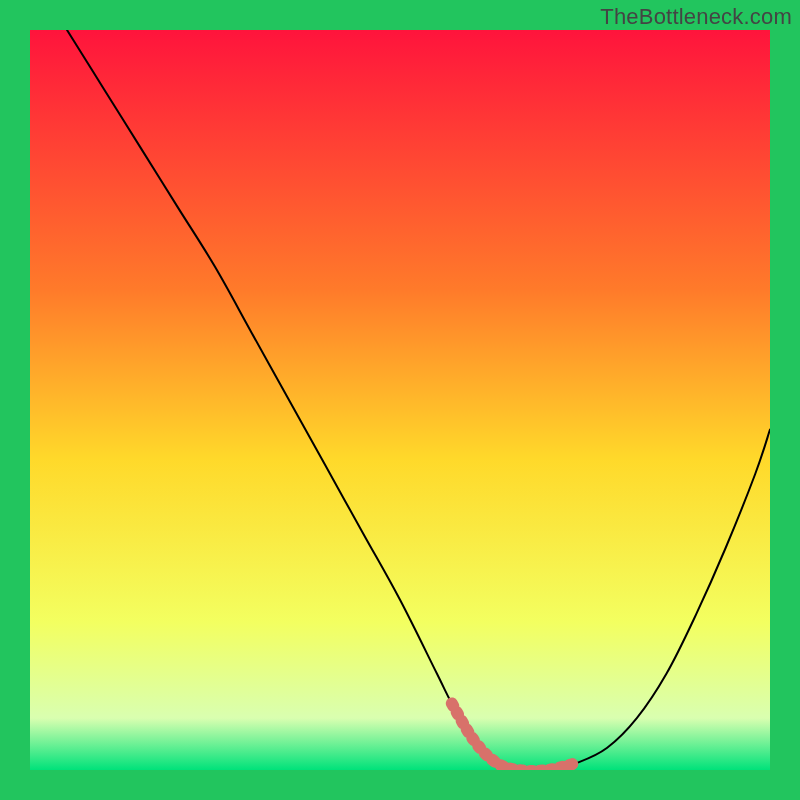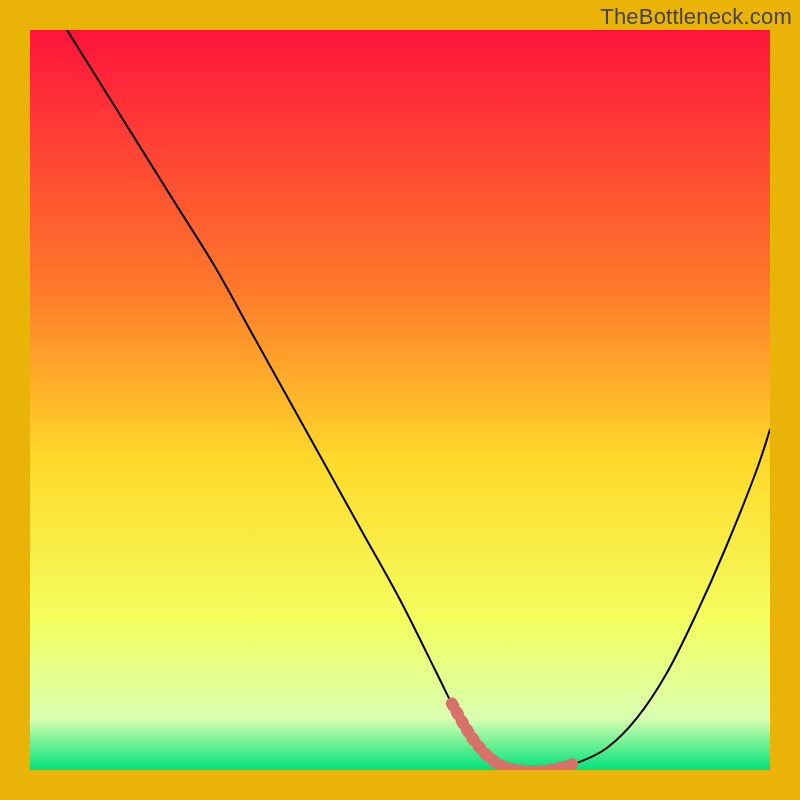--- a/index.html
+++ b/index.html
@@ -8,21 +8,21 @@
     width: 800px;
     height: 800px;
     background: #000;
     overflow: hidden;
     font-family: Arial, Helvetica, sans-serif;
   }
   .outer {
     position: relative;
     width: 800px;
     height: 800px;
-    background: #eab308;
+    background: #22c55e;
   }
   .watermark {
     position: absolute;
     top: 4px;
     right: 8px;
     color: #444;
     font-size: 22px;
     font-weight: 500;
     letter-spacing: 0.2px;
     user-select: none;

